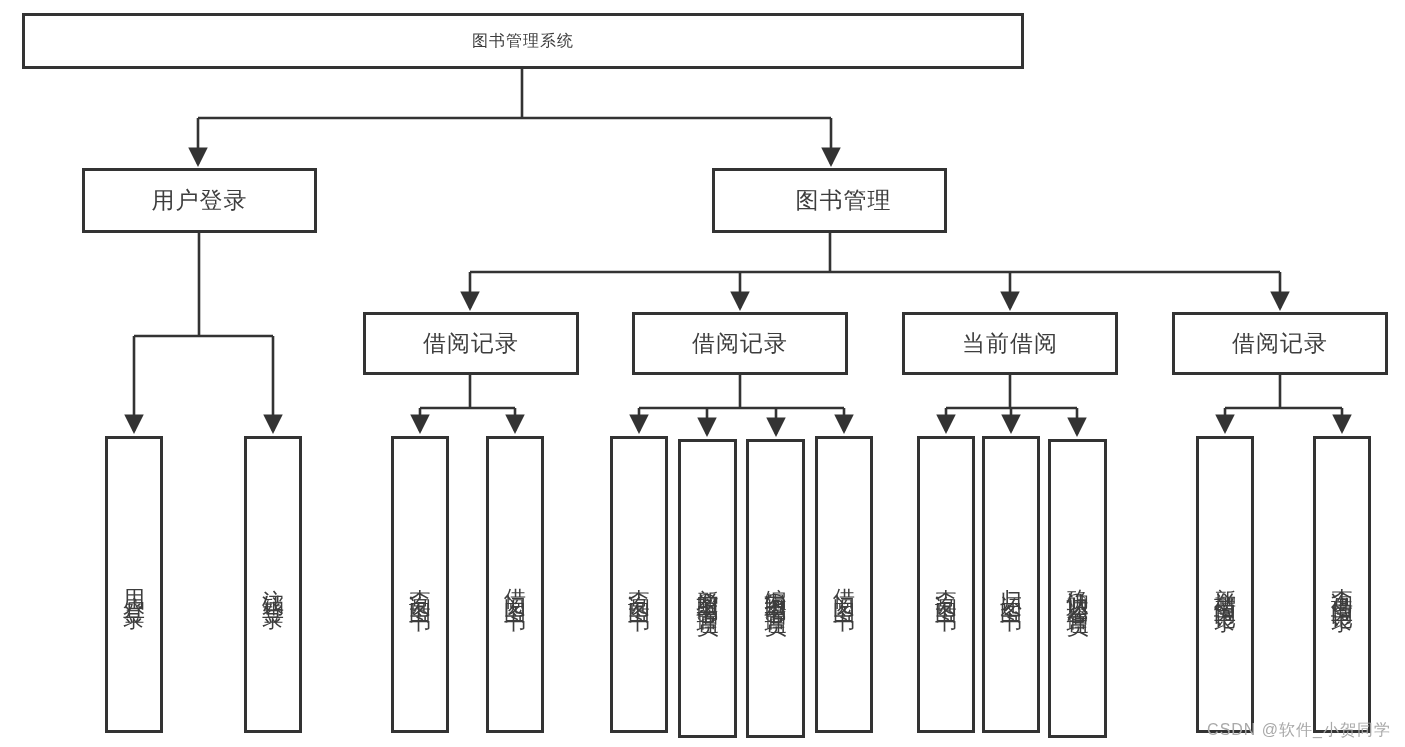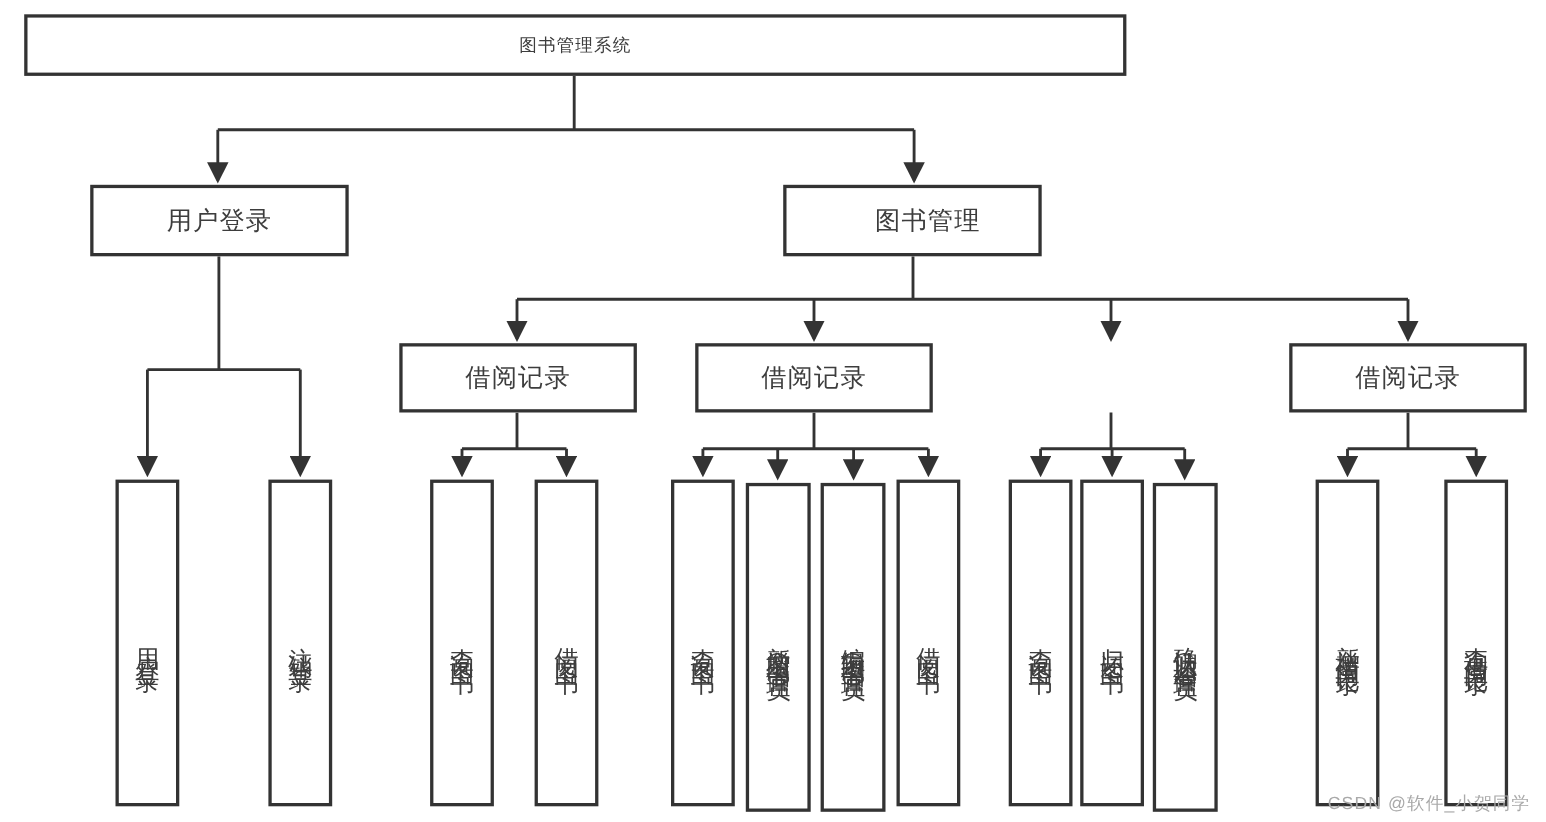--- a/index.html
+++ b/index.html
@@ -111,20 +111,21 @@
     <path class="connector" marker-end="url(#arrow)" d="M1342,408 V431"></path>
   </svg>
 
   <div class="box title" style="left:22px; top:13px; width:1002px; height:56px;">图书管理系统</div>
 
   <div class="box" style="left:82px; top:168px; width:235px; height:65px;">用户登录</div>
   <div class="box" style="left:712px; top:168px; width:235px; height:65px;padding-left:28px;">图书管理</div>
 
   <div class="box" style="left:363px; top:312px; width:216px; height:63px;">借阅记录</div>
   <div class="box" style="left:632px; top:312px; width:216px; height:63px;">借阅记录</div>
+  <div class="box" style="left:902px; top:312px; width:216px; height:63px;">当前借阅</div>
   <div class="box" style="left:1172px; top:312px; width:216px; height:63px;">借阅记录</div>
 
   <div class="vbox" style="left:105px; top:436px; width:58px; height:297px;">用户登录</div>
   <div class="vbox" style="left:244px; top:436px; width:58px; height:297px;">注销登录</div>
 
   <div class="vbox" style="left:391px; top:436px; width:58px; height:297px;">查询图书</div>
   <div class="vbox" style="left:486px; top:436px; width:58px; height:297px;">借阅图书</div>
 
   <div class="vbox" style="left:610px; top:436px; width:58px; height:297px;">查询图书</div>
   <div class="vbox" style="left:678px; top:439px; width:59px; height:299px; letter-spacing:4px;">新增图书（管理员）</div>

